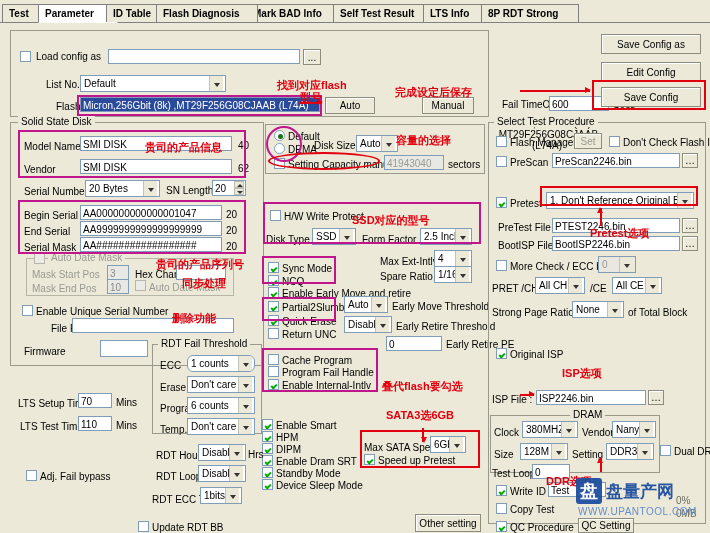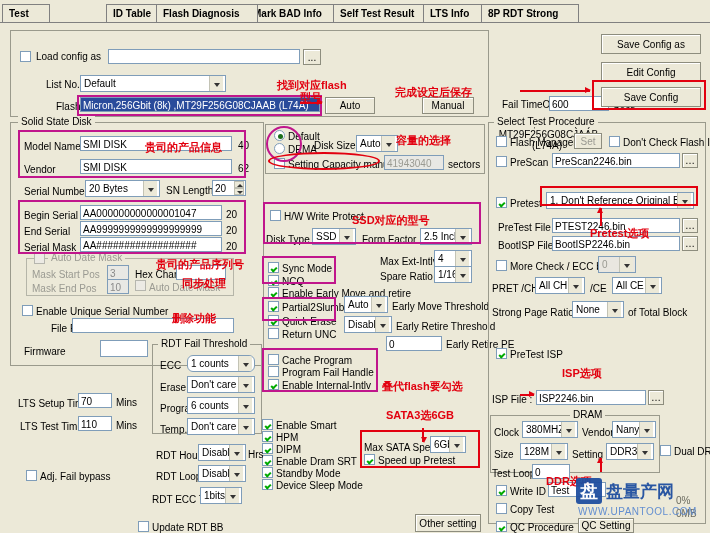--- a/index.html
+++ b/index.html
@@ -88,20 +88,21 @@
   .wm{position:absolute;opacity:.95;}
   .wm .sq{width:26px;height:26px;background:#1f4fa0;color:#fff;font-size:18px;font-weight:bold;text-align:center;line-height:26px;border-radius:3px;}
 </style>
 </head>
 <body>
 
 <div class="app">
 
   <div class="tabbar">
     <div class="tab" style="left:2px;width:34px;">Test</div>
+    <div class="tab active" style="left:38px;width:66px;">Parameter</div>
     <div class="tab" style="left:106px;width:48px;">ID Table</div>
     <div class="tab" style="left:246px;width:85px;">Mark BAD Info</div>
     <div class="tab" style="left:156px;width:88px;">Flash Diagnosis</div>
     <div class="tab" style="left:333px;width:88px;">Self Test Result</div>
     <div class="tab" style="left:423px;width:56px;">LTS Info</div>
     <div class="tab" style="left:481px;width:84px;">8P RDT Strong</div>
   </div>
 
   <div class="panel" style="left:10px;top:30px;width:477px;height:85px;"></div>
 
@@ -397,21 +398,21 @@
   </div>
 
   <div class="lbl" style="left:492px;top:307px;">Strong Page Ratio :</div>
   <div class="sel" style="left:572px;top:301px;width:52px;">
     <span>None</span>
     <span class="arrow"></span>
   </div>
   <div class="lbl" style="left:628px;top:307px;">of Total Block</div>
 
   <div class="cb checked" style="left:496px;top:348px;"></div>
-  <div class="lbl" style="left:510px;top:349px;">PreTest ISP</div>
+  <div class="lbl" style="left:510px;top:349px;">Original ISP</div>
 
   <div class="lbl" style="left:492px;top:394px;">ISP File :</div>
   <div class="tf" style="left:536px;top:390px;width:110px;">ISP2246.bin</div>
   <div class="btn" style="left:648px;top:390px;width:16px;height:15px;line-height:14px;">…</div>
 
   <div class="panel" style="left:490px;top:415px;width:168px;height:56px;"></div>
   <div class="legend" style="left:570px;top:409px;">DRAM</div>
 
   <div class="lbl" style="left:494px;top:427px;">Clock</div>
   <div class="sel" style="left:522px;top:421px;width:56px;">

